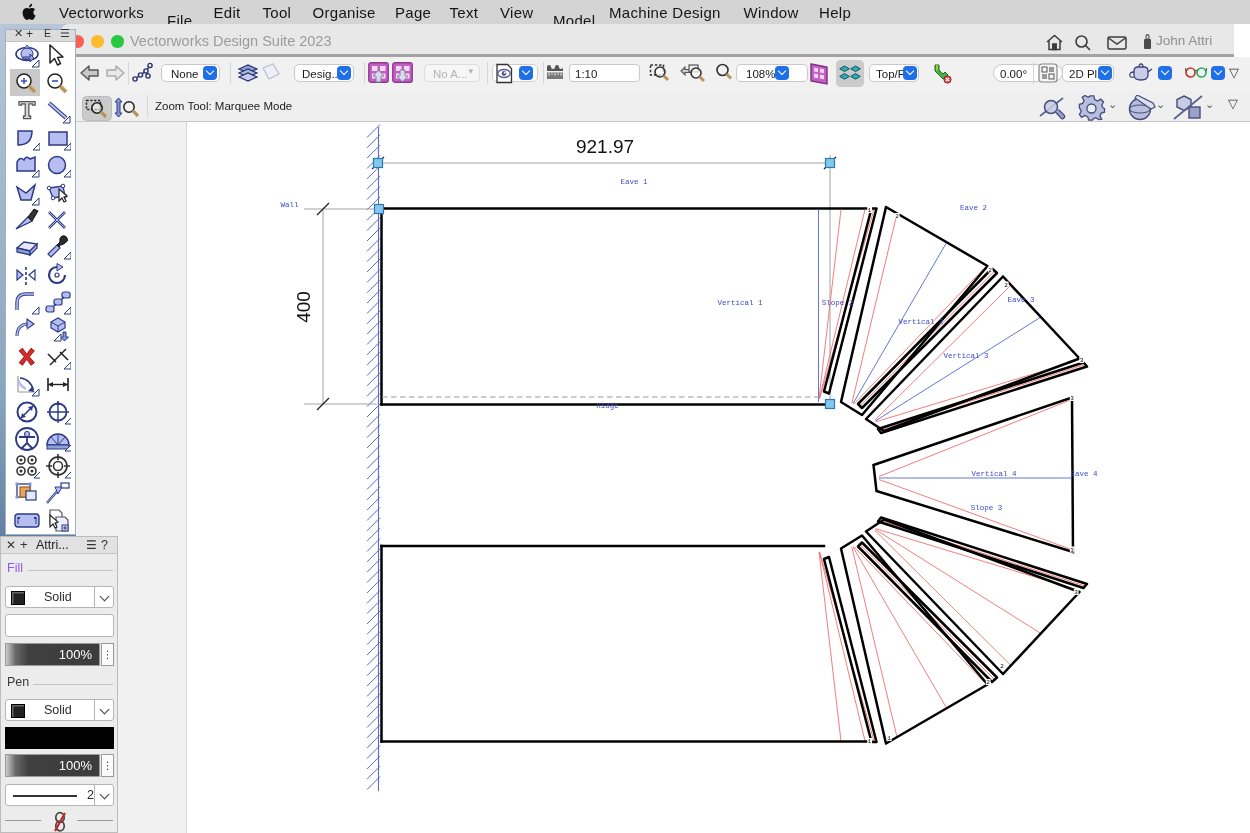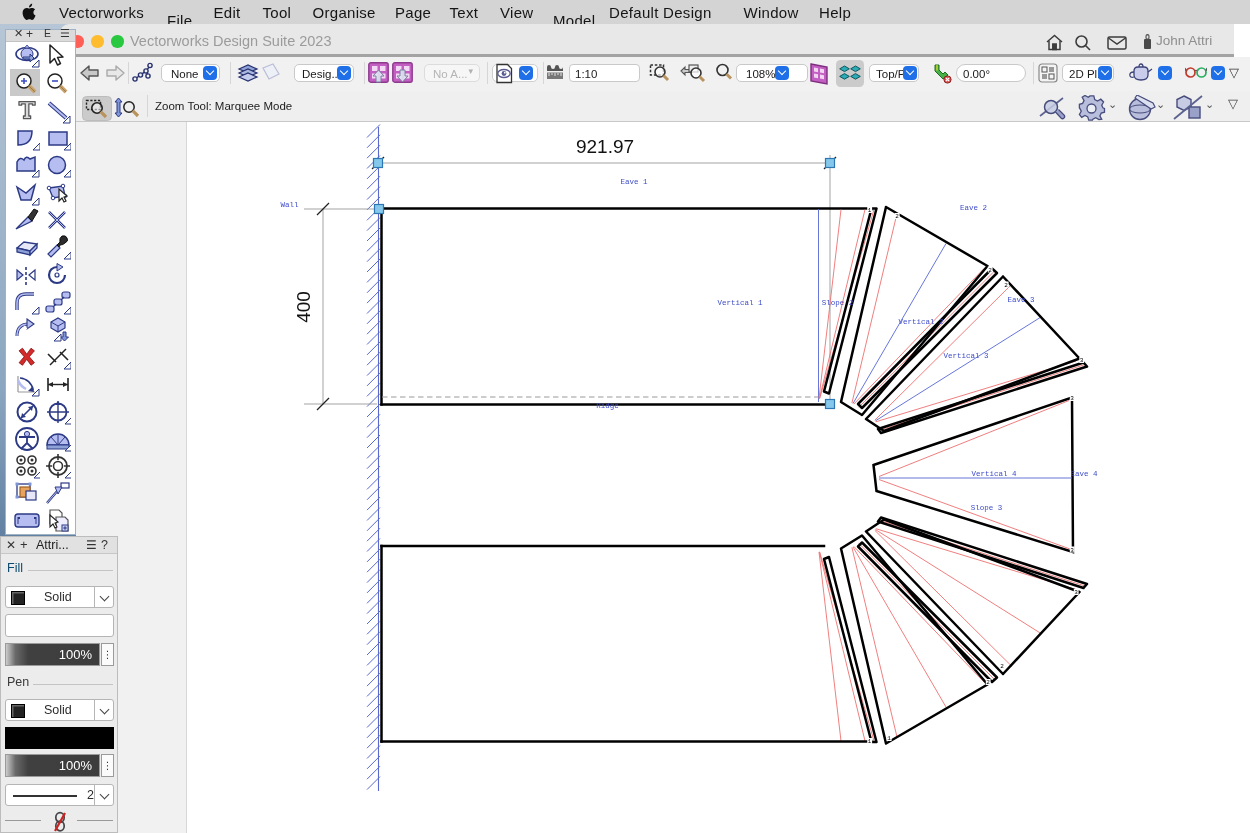--- a/index.html
+++ b/index.html
@@ -49,21 +49,21 @@
     </svg>
   <span class="abs" style="left:59px;top:4px;font-weight:normal;">Vectorworks</span>
   <span class="abs" style="left:167px;top:4px;margin-top:8px;">File</span>
   <span class="abs" style="left:213.5px;top:4px;">Edit</span>
   <span class="abs" style="left:262.5px;top:4px;">Tool</span>
   <span class="abs" style="left:312.5px;top:4px;">Organise</span>
   <span class="abs" style="left:395px;top:4px;">Page</span>
   <span class="abs" style="left:449.5px;top:4px;">Text</span>
   <span class="abs" style="left:500px;top:4px;">View</span>
   <span class="abs" style="left:553px;top:4px;margin-top:8px;">Model</span>
-  <span class="abs" style="left:609px;top:4px;">Default Design</span>
+  <span class="abs" style="left:609px;top:4px;">Machine Design</span>
   <span class="abs" style="left:743.5px;top:4px;">Window</span>
   <span class="abs" style="left:819px;top:4px;">Help</span>
 </div>
 
 <div id="desk"></div>
 
 <div id="titlebar">
   <div class="tl" style="left:11px; background:#fe5f57;"></div>
   <div class="tl" style="left:31px; background:#febc2e;"></div>
   <div class="tl" style="left:51px; background:#28c840;"></div>
@@ -201,21 +201,21 @@
 <div class="pill" style="left:869px;top:7px;width:50px;">
       <span style="position:absolute;left:6px;top:2.5px;">Top/P...</span>
     </div>
 <div class="bluebtn" style="left:903px;top:9px;"></div>
 <svg class="abs" style="left:933px;top:7px" width="19" height="20" viewBox="0 0 19 20">
       <path d="M2 1 L6 1 L6 6 L10 10 L12 8 L15 11 L10 15 L2 7 Z" fill="#48b048" stroke="#1e6e1e" stroke-width="1"></path>
       <path d="M4 1 L4 6.5" stroke="#d4d42a" stroke-width="1.4"></path>
       <circle cx="14.5" cy="15.5" r="3.6" fill="#e05050" stroke="#902020" stroke-width="1"></circle>
       <path d="M12.8 13.8 L16.2 17.2 M16.2 13.8 L12.8 17.2" stroke="#fff" stroke-width="1.2"></path>
     </svg>
-<div class="pill" style="left:956px;top:7px;width:70px;border-radius:9px;">
+<div class="pill" style="left:993px;top:7px;width:70px;border-radius:9px;">
       <span style="position:absolute;left:6px;top:2.5px;">0.00°</span>
     </div>
 <div class="sep" style="left:1033px;"></div>
 <svg class="abs" style="left:1038px;top:6px" width="20" height="20" viewBox="0 0 20 20">
       <rect x="1" y="1" width="18" height="18" rx="3" fill="#f4f4f4" stroke="#888" stroke-width="1.2"></rect>
       <rect x="4" y="4" width="5" height="5" fill="none" stroke="#555" stroke-width="1"></rect>
       <rect x="11" y="4" width="5" height="5" fill="#999"></rect>
       <rect x="4" y="11" width="5" height="5" fill="#999"></rect>
       <rect x="11" y="11" width="5" height="5" fill="none" stroke="#555" stroke-width="1"></rect>
     </svg>
@@ -629,21 +629,21 @@
 </div>
 
 <div id="attrpal">
   <div class="hdr">
       <span class="abs" style="left:5px;top:1px;font-size:12px;color:#333;">✕</span>
       <span class="abs" style="left:19px;top:0px;font-size:13px;color:#333;">+</span>
       <span class="abs" style="left:35px;top:1px;font-size:12.5px;color:#222;">Attri...</span>
       <span class="abs" style="left:85px;top:1px;font-size:12px;color:#333;">☰</span>
       <span class="abs" style="left:100px;top:1px;font-size:12.5px;color:#333;">?</span>
     </div>
-  <div class="abs" style="left:6px;top:24px;font-size:12.5px;color:#0c4a6e;">Fill</div>
+  <div class="abs" style="left:6px;top:24px;font-size:12.5px;color:#8b5cf6;">Fill</div>
 <div class="abs" style="left:27px;top:33px;width:85px;height:1px;background:#c4c4c4;"></div>
 <div class="ddl" style="top:49px;">
       <div class="sw"></div>
       <span style="position:absolute;left:38px;top:3px;">Solid</span>
       <div class="chev"></div>
     </div>
 <div class="abs" style="left:4px;top:77px;width:109px;height:23px;background:#fff;border:1px solid #b5b5b5;border-radius:3px;"></div>
 <div class="opac" style="top:106px;">100%</div>
     <div class="dots" style="top:106px;">⋮</div>
 <div class="abs" style="left:6px;top:138px;font-size:12.5px;color:#3a3a3a;">Pen</div>

